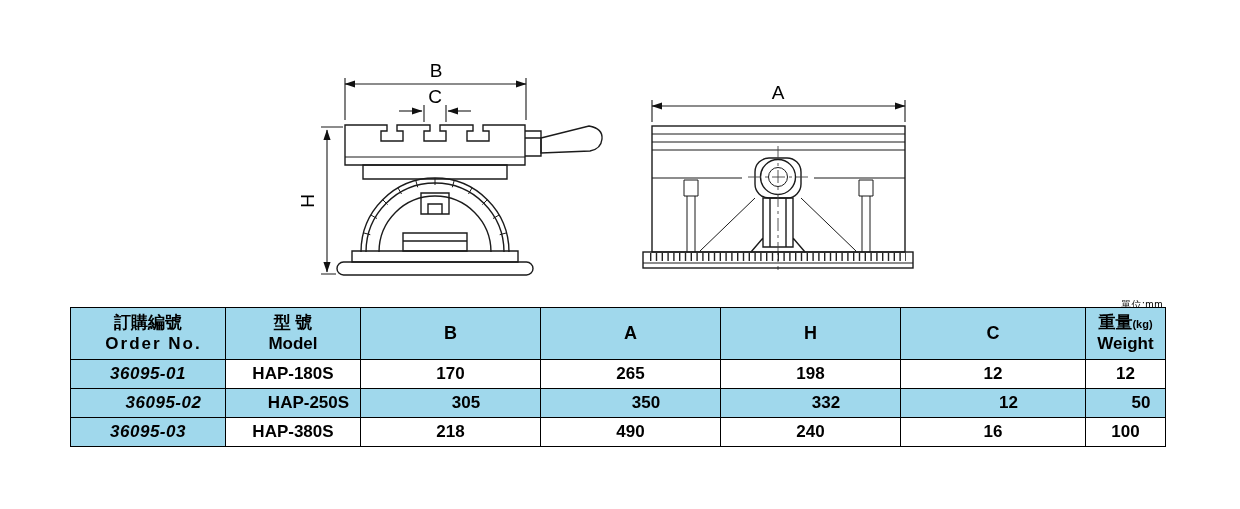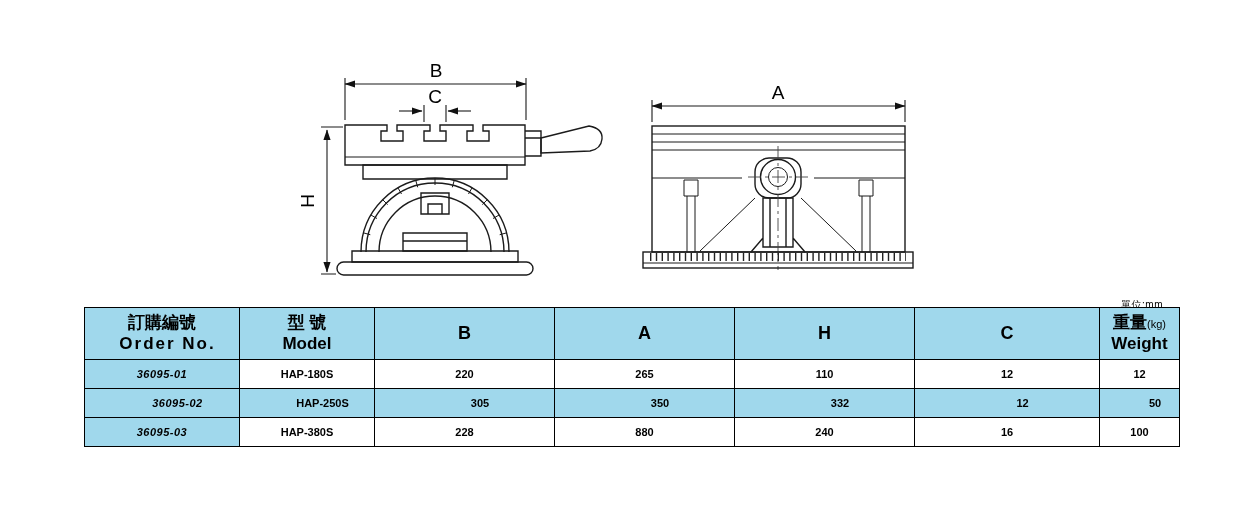--- a/index.html
+++ b/index.html
@@ -11,30 +11,30 @@
   svg.drawings { position:absolute; left:0; top:0; }
   .ln   { fill:none; stroke:#1b1b1b; stroke-width:1.4; }
   .thin { fill:none; stroke:#1b1b1b; stroke-width:1; }
   .dim  { fill:none; stroke:#1b1b1b; stroke-width:1.1; }
   .cl   { fill:none; stroke:#444; stroke-width:0.9; stroke-dasharray:13 4 3 4; }
   .serr { stroke:#222; stroke-width:8; stroke-dasharray:1.4 4.4; }
   text.dim-label { font-family:"Liberation Sans", sans-serif; font-size:19px; fill:#000; }
 
   .unit-label { position:absolute; top:298px; right:77px; font-size:10px; letter-spacing:0.5px; }
 
-  table.spec { position:absolute; left:84px; top:307px; width:1095px;
+  table.spec { position:absolute; left:70px; top:307px; width:1095px;
     border-collapse:collapse; table-layout:fixed; }
   .spec th, .spec td { border:1px solid #000; text-align:center; vertical-align:middle;font-weight:bold; }
   .spec thead th { background:var(--cyan,#a0d8ec); font-size:17px; font-weight:bold; padding:4px 0; line-height:1.25; }
   .spec thead th.letter { font-size:18px; }
-  .spec td { font-size:11px; height:29px; background:#fff;margin-top:43px; }
+  .spec td { font-size:17px; height:29px; background:#fff;margin-top:43px; }
   .spec td.order { background:var(--cyan,#a0d8ec); font-weight:bold; font-style:italic; letter-spacing:0.5px; }
   .spec tr.cyan td { background:var(--cyan,#a0d8ec);padding-left:31px; }
   .hdr-en { letter-spacing:2px;margin-left:11px; }
-  .unit-small { font-size:11px; font-weight:normal; }
+  .unit-small { font-size:11px; font-weight:bold; }
 </style>
 </head>
 <body>
 
 <div class="page">
 
   <svg class="drawings" width="1240" height="300" viewBox="0 0 1240 300">
     <defs>
       <marker id="arr" viewBox="0 0 10 10" refX="9.5" refY="5" markerWidth="10" markerHeight="10" orient="auto-start-reverse">
         <path d="M0,1.6 L10,5 L0,8.4 Z" fill="#111"></path>
@@ -134,39 +134,39 @@
         <th>
           <div><span>重量</span><span class="unit-small">(kg)</span></div>
           <div>Weight</div>
         </th>
       </tr>
     </thead>
     <tbody>
       <tr>
         <td class="order">36095-01</td>
         <td>HAP-180S</td>
-        <td>220</td>
+        <td>170</td>
         <td>265</td>
-        <td>110</td>
+        <td>198</td>
         <td>12</td>
         <td>12</td>
       </tr>
       <tr class="cyan">
         <td class="order">36095-02</td>
         <td>HAP-250S</td>
         <td>305</td>
         <td>350</td>
         <td>332</td>
         <td>12</td>
         <td>50</td>
       </tr>
       <tr>
         <td class="order">36095-03</td>
         <td>HAP-380S</td>
-        <td>228</td>
-        <td>880</td>
+        <td>218</td>
+        <td>490</td>
         <td>240</td>
         <td>16</td>
         <td>100</td>
       </tr>
     </tbody>
   </table>
 </div>
 
 </body></html>

